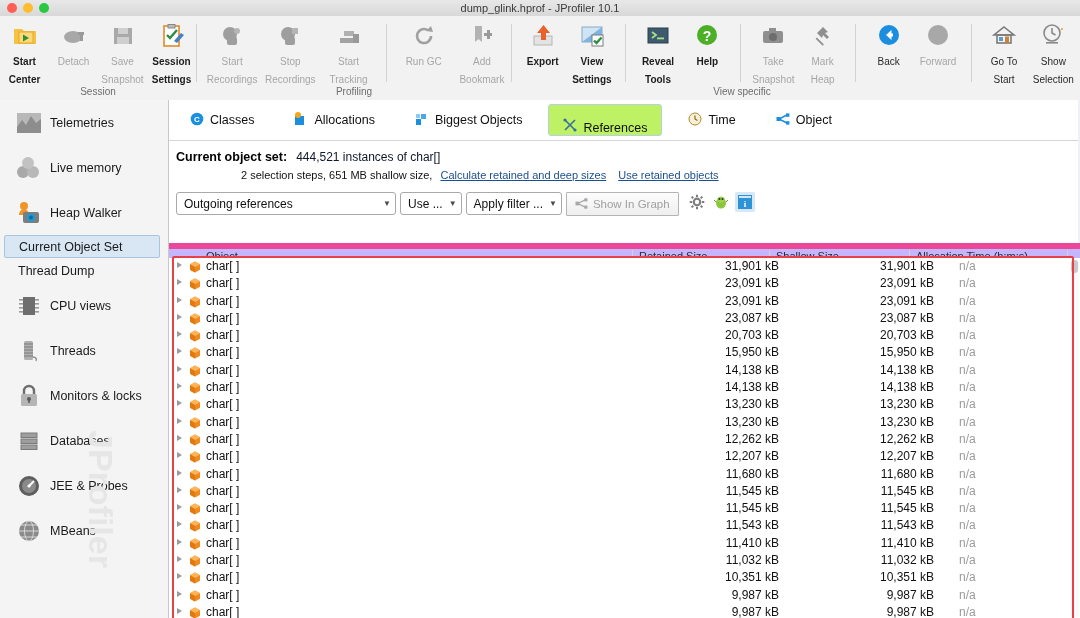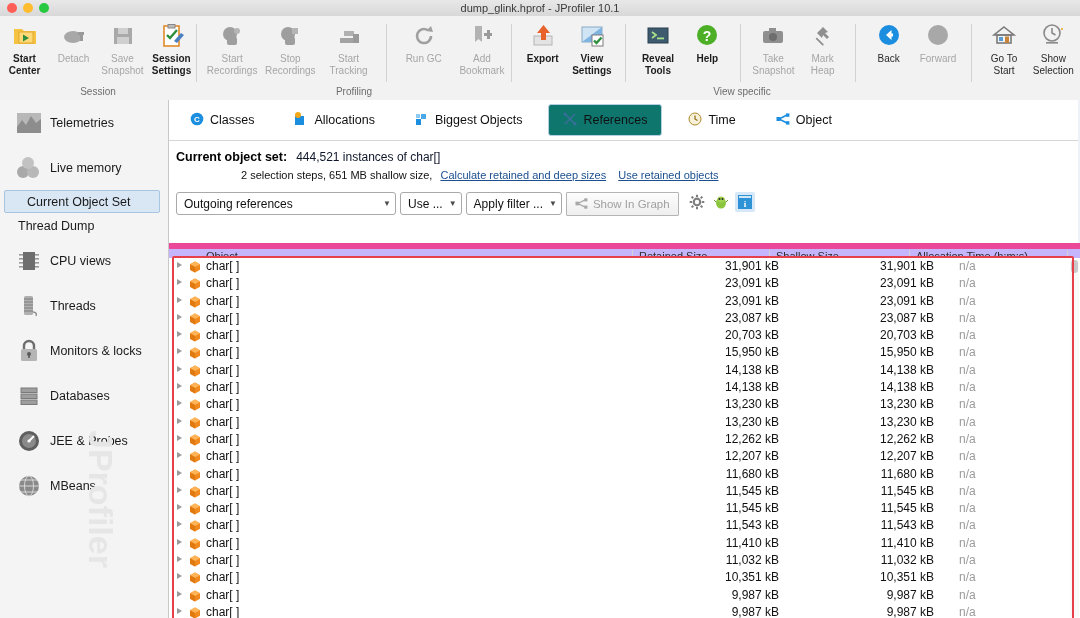--- a/index.html
+++ b/index.html
@@ -39,21 +39,21 @@
     text-align:center;font-size:10px;color:#6d6d6d;
     position:absolute;bottom:3px;left:0;right:0;
   }
   .rsep{width:1px;height:58px;background:#d2d2d2;margin:8px 0 0 0;align-self:flex-start;}
   .rbtn{
     width:62px;display:flex;flex-direction:column;align-items:center;
     cursor:default;user-select:none;
   }
   .rbtn .ricon{height:28px;display:flex;align-items:center;justify-content:center;}
   .rbtn .rlabel{
-    margin-top:3px;font-size:10px;line-height:12px;text-align:center;
+    margin-top:3px;font-size:10px;line-height:18px;text-align:center;
     color:#1d1d1d;font-weight:bold;
   }
   .rbtn.dis .rlabel{color:#a6a6a6;font-weight:normal;}
   .rbtn.reg .rlabel{font-weight:normal;color:#2a2a2a;}
 
   
   .sidebar{
     position:absolute;left:0;top:100px;width:168px;height:518px;
     background:#f4f4f4;border-right:1px solid #c9c9c9;overflow:hidden;
   }
@@ -61,38 +61,38 @@
     height:45px;display:flex;align-items:center;padding-left:12px;cursor:default;
   }
   .side-item .sicon{width:34px;display:flex;justify-content:center;align-items:center;}
   .side-item .slabel{font-size:12.5px;color:#1a1a1a;margin-left:4px;}
   .side-sub{
     height:25px;display:flex;align-items:center;padding-left:18px;cursor:default;
     font-size:12.5px;color:#1a1a1a;
   }
   .side-sub.sel{
     background:#d9e7f5;border:1px solid #a7c4e0;border-radius:2px;
-    margin:0 8px 0 4px;padding-left:22px;height:21px;
+    margin:0 8px 0 4px;padding-left:14px;height:21px;
   }
   .side-wm{
     position:absolute;left:120px;top:330px;
     transform:rotate(90deg);transform-origin:left top;
     font-size:34px;font-weight:bold;color:#e6e6e6;letter-spacing:0px;
     white-space:nowrap;pointer-events:none;
   }
 
   
   .main{position:absolute;left:169px;top:100px;width:911px;height:518px;background:#fff;}
 
   .tabs{height:40px;display:flex;align-items:center;padding-left:7px;border-bottom:1px solid #d6d6d6;}
   .tab{
     display:flex;align-items:center;gap:6px;height:30px;padding:0 14px;
     font-size:12.5px;color:#101010;cursor:default;border-radius:3px;margin-right:12px;
   }
-  .tab.active{background:#0f766e;border:1px solid #b7cfe4;}
+  .tab.active{background:#bef264;border:1px solid #b7cfe4;align-items:flex-end;}
 
   .objset{padding:9px 0 0 7px;}
   .objset-row1{display:flex;align-items:flex-start;}
   .objset-label{font-weight:bold;font-size:12.5px;color:#000;}
   .objset-val{font-size:12px;margin-left:9px;color:#0f172a;}
   .objset-row2{margin-top:5px;margin-left:65px;font-size:11px;color:#111;}
   .lnk{color:#1b4f8f;text-decoration:underline;cursor:pointer;}
 
   .filterbar{display:flex;gap:4px;padding:11px 0 0 7px;}
   .combo{
@@ -407,20 +407,32 @@
       <span class="sicon">
         <svg width="28" height="26" viewBox="0 0 28 26">
             <circle cx="8" cy="17" r="6" fill="#a9a9a9"></circle>
             <circle cx="18" cy="17" r="6" fill="#b8b8b8"></circle>
             <circle cx="13" cy="8" r="6" fill="#c2c2c2"></circle>
           </svg>
       </span>
       <span class="slabel">Live memory</span>
     </div>
 
+    <div class="side-item">
+      <span class="sicon">
+        <svg width="28" height="26" viewBox="0 0 28 26">
+            <circle cx="9" cy="6" r="4" fill="#f0952a"></circle>
+            <path d="M4 15c0-4 3-6 5-6s5 2 5 6z" fill="#f0952a"></path>
+            <rect x="8" y="12" width="16" height="11" rx="2" fill="#7d7d7d"></rect>
+            <circle cx="16" cy="17.5" r="4" fill="#1b9ad6"></circle>
+            <circle cx="16" cy="17.5" r="2" fill="#0e6ea0"></circle>
+          </svg>
+      </span>
+      <span class="slabel">Heap Walker</span>
+    </div>
 
     <div class="side-sub sel">
       <span>Current Object Set</span>
     </div>
 
     <div class="side-sub" style="padding-left:18px">
       <span>Thread Dump</span>
     </div>
 
     <div class="side-item">

